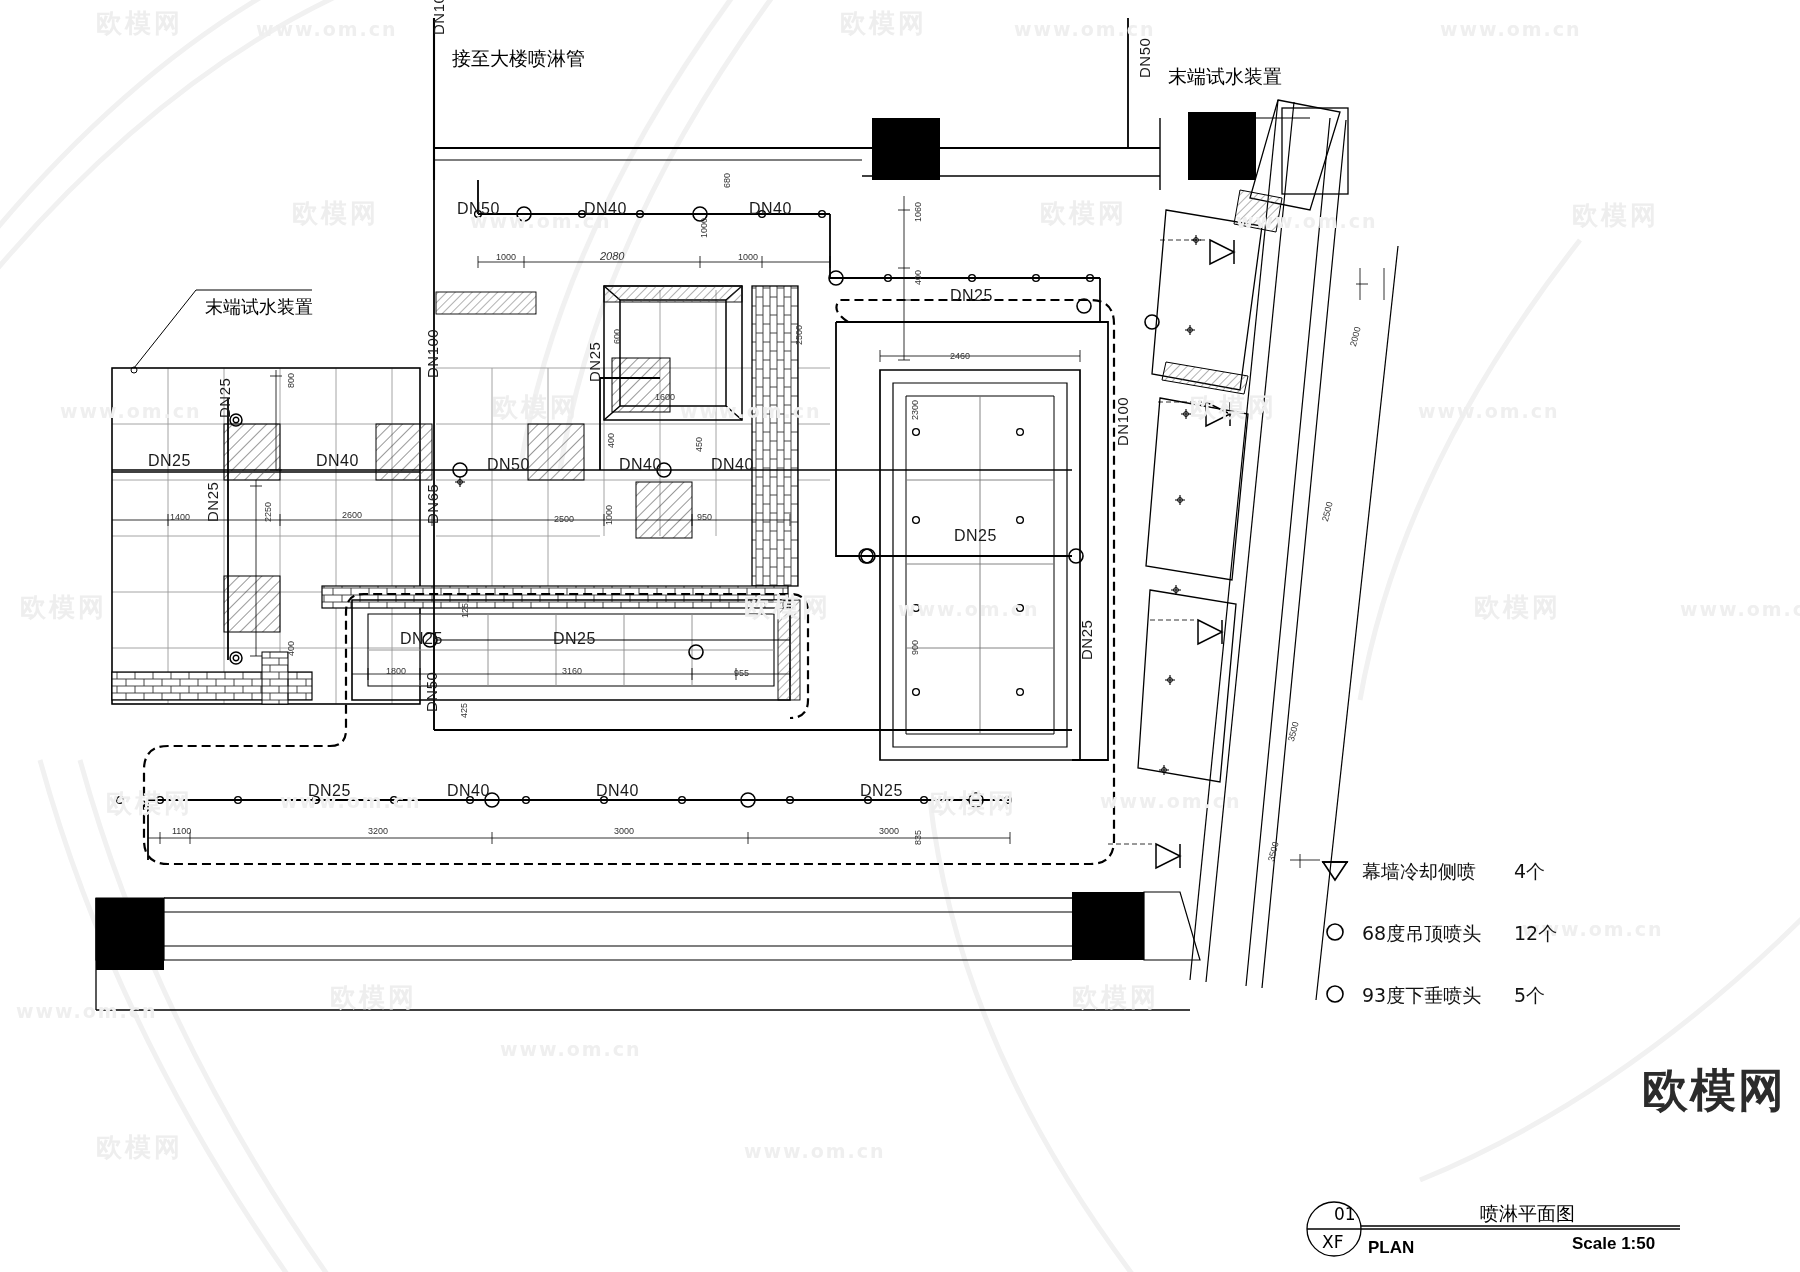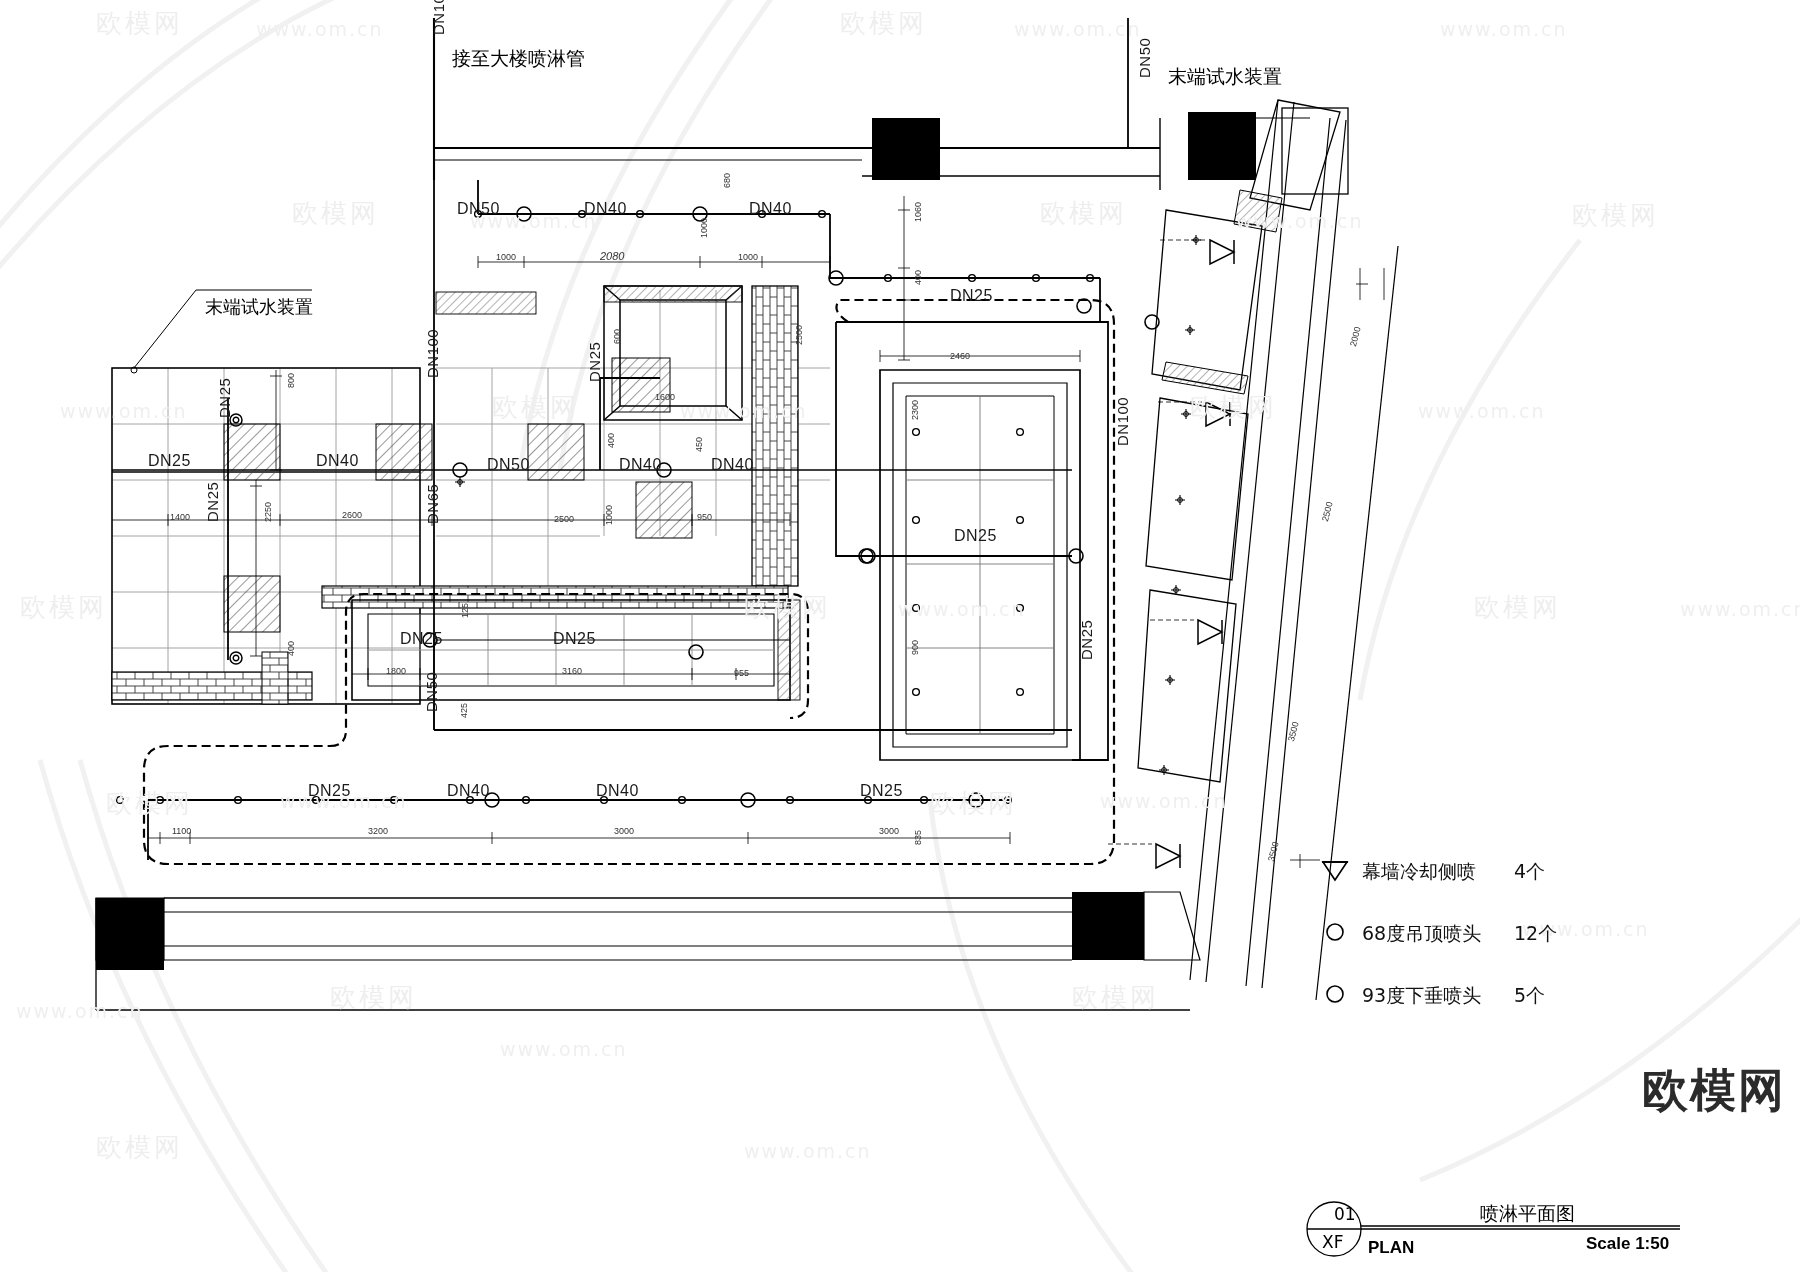--- a/index.html
+++ b/index.html
@@ -1,19 +1,19 @@
 <!DOCTYPE html>
 <html><head>
 <meta charset="utf-8">
 <style>
   html,body{margin:0;padding:0;background:#ffffff;}
   body{font-family:"Liberation Sans","DejaVu Sans",sans-serif;}
   #sheet{position:relative;width:1800px;height:1272px;background:#fff;overflow:hidden;}
   #cad{position:absolute;left:0;top:0;width:1800px;height:1272px;}
-  .wm{position:absolute;color:#ededed;font-family:"DejaVu Sans",sans-serif;font-weight:400;
+  .wm{position:absolute;color:#ededed;font-family:"DejaVu Sans",sans-serif;font-weight:700;
       user-select:none;pointer-events:none;white-space:nowrap;}
   .wm-url{font-size:19px;letter-spacing:2px;color:#efefef;}
   .wm-logo{font-size:26px;color:#eeeeee;letter-spacing:3px;}
   .txt{position:absolute;white-space:nowrap;color:#000;pointer-events:none;}
   .cn{font-family:"DejaVu Sans",sans-serif;}
   .dn{font-family:"Liberation Sans",sans-serif;color:#1a1a1a;}
   .brandbox{position:absolute;right:14px;bottom:150px;text-align:right;}
   .brandbox .logo{font-family:"DejaVu Sans",sans-serif;font-weight:800;font-size:46px;color:#2b2b2b;letter-spacing:2px;}
   .brandbox .idline{font-family:"DejaVu Sans",sans-serif;font-weight:400;font-size:42px;color:#3a3a3a;letter-spacing:1px;margin-top:2px;}
   .legend{position:absolute;}
@@ -445,16 +445,16 @@
   <div style="position:absolute;left:1300px;top:1198px;width:480px;height:62px;">
     <svg width="480" height="62" viewBox="0 0 480 62" style="position:absolute;left:0;top:0;">
       <circle cx="34" cy="31" r="27" fill="none" stroke="#000" stroke-width="1.3"></circle>
       <line x1="7" y1="31" x2="380" y2="31" stroke="#000" stroke-width="1.3"></line>
       <line x1="61" y1="28" x2="380" y2="28" stroke="#000" stroke-width="1.3"></line>
     </svg>
     <div class="tb-num" style="position:absolute;left:22px;top:6px;margin-left:12px;">01</div>
     <div class="tb-num" style="position:absolute;left:22px;top:34px;">XF</div>
     <div class="tb-cn" style="position:absolute;left:180px;top:3px;">喷淋平面图</div>
     <div class="tb-en" style="position:absolute;left:68px;top:40px;text-align:right;">PLAN</div>
-    <div class="tb-en" style="position:absolute;left:272px;top:36px;margin-left:14px;">Scale 1:50</div>
+    <div class="tb-en" style="position:absolute;left:272px;top:36px;">Scale 1:50</div>
   </div>
 
 </div>
 
 </body></html>

